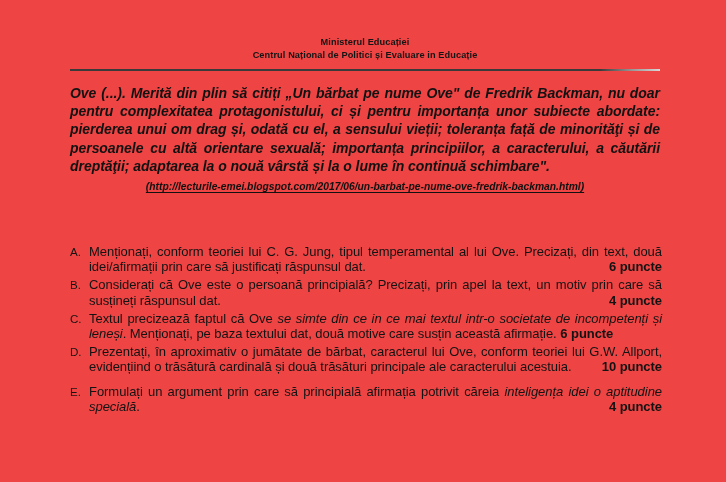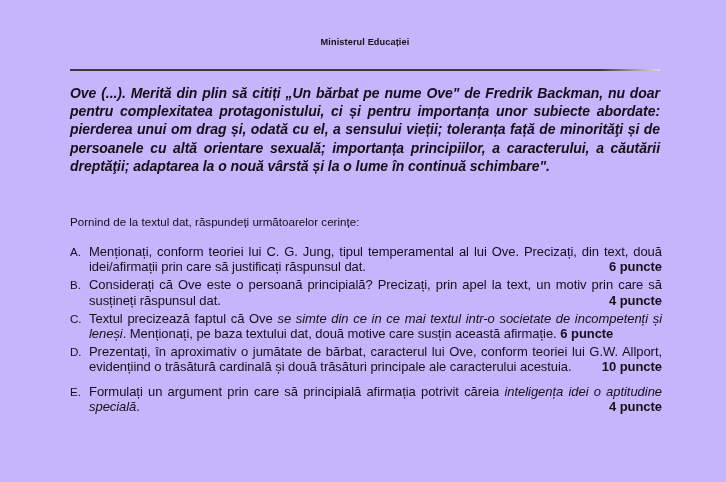--- a/index.html
+++ b/index.html
@@ -13,21 +13,21 @@
     overflow: hidden;
     font-family: "Liberation Sans", sans-serif;
     color: #1a1a1a;
     position: relative;
   }
   .page {
     position: absolute;
     left: 0; top: 0;
     width: 726px;
     height: 482px;
-    background: #c4b5fd;
+    background: #ef4444;
   }
   
   .header {
     position: absolute;
     left: 70px;
     top: 36px;
     width: 590px;
     text-align: center;
   }
   .header .line {
@@ -130,28 +130,31 @@
   em.it { font-style: italic; }
   .clearfix::after { content: ""; display: table; clear: both; }
 </style>
 </head>
 <body>
 
 <div class="page">
 
   <div class="header">
     <div class="line">Ministerul Educației</div>
+    <div class="line">Centrul Național de Politici și Evaluare in Educație</div>
   </div>
   <div class="rule"></div>
   <div class="rule-fade"></div>
 
   <div class="excerpt">Ove (...). Merită din plin să citiți „Un bărbat pe nume Ove" de Fredrik Backman, nu doar pentru complexitatea protagonistului, ci și pentru importanța unor subiecte abordate: pierderea unui om drag și, odată cu el, a sensului vieții; toleranța față de minorităţi și de persoanele cu altă orientare sexuală; importanța principiilor, a caracterului, a căutării dreptăţii; adaptarea la o nouă vârstă și la o lume în continuă schimbare".</div>
 
+  <div class="source">
+    <span>(http://lecturile-emei.blogspot.com/2017/06/un-barbat-pe-nume-ove-fredrik-backman.html)</span>
+  </div>
 
-  <div class="lead">Pornind de la textul dat, răspundeți următoarelor cerințe:</div>
 
   <div class="items">
 
     <div class="item">
       <div class="item-letter">A.</div>
       <div class="item-body clearfix"><span>Menționați, conform teoriei lui C. G. Jung, tipul temperamental al lui Ove. Precizați, din text, două idei/afirmații prin care să justificați răspunsul dat.</span><span class="pts-right">6 puncte</span></div>
     </div>
 
     <div class="item">
       <div class="item-letter">B.</div>

